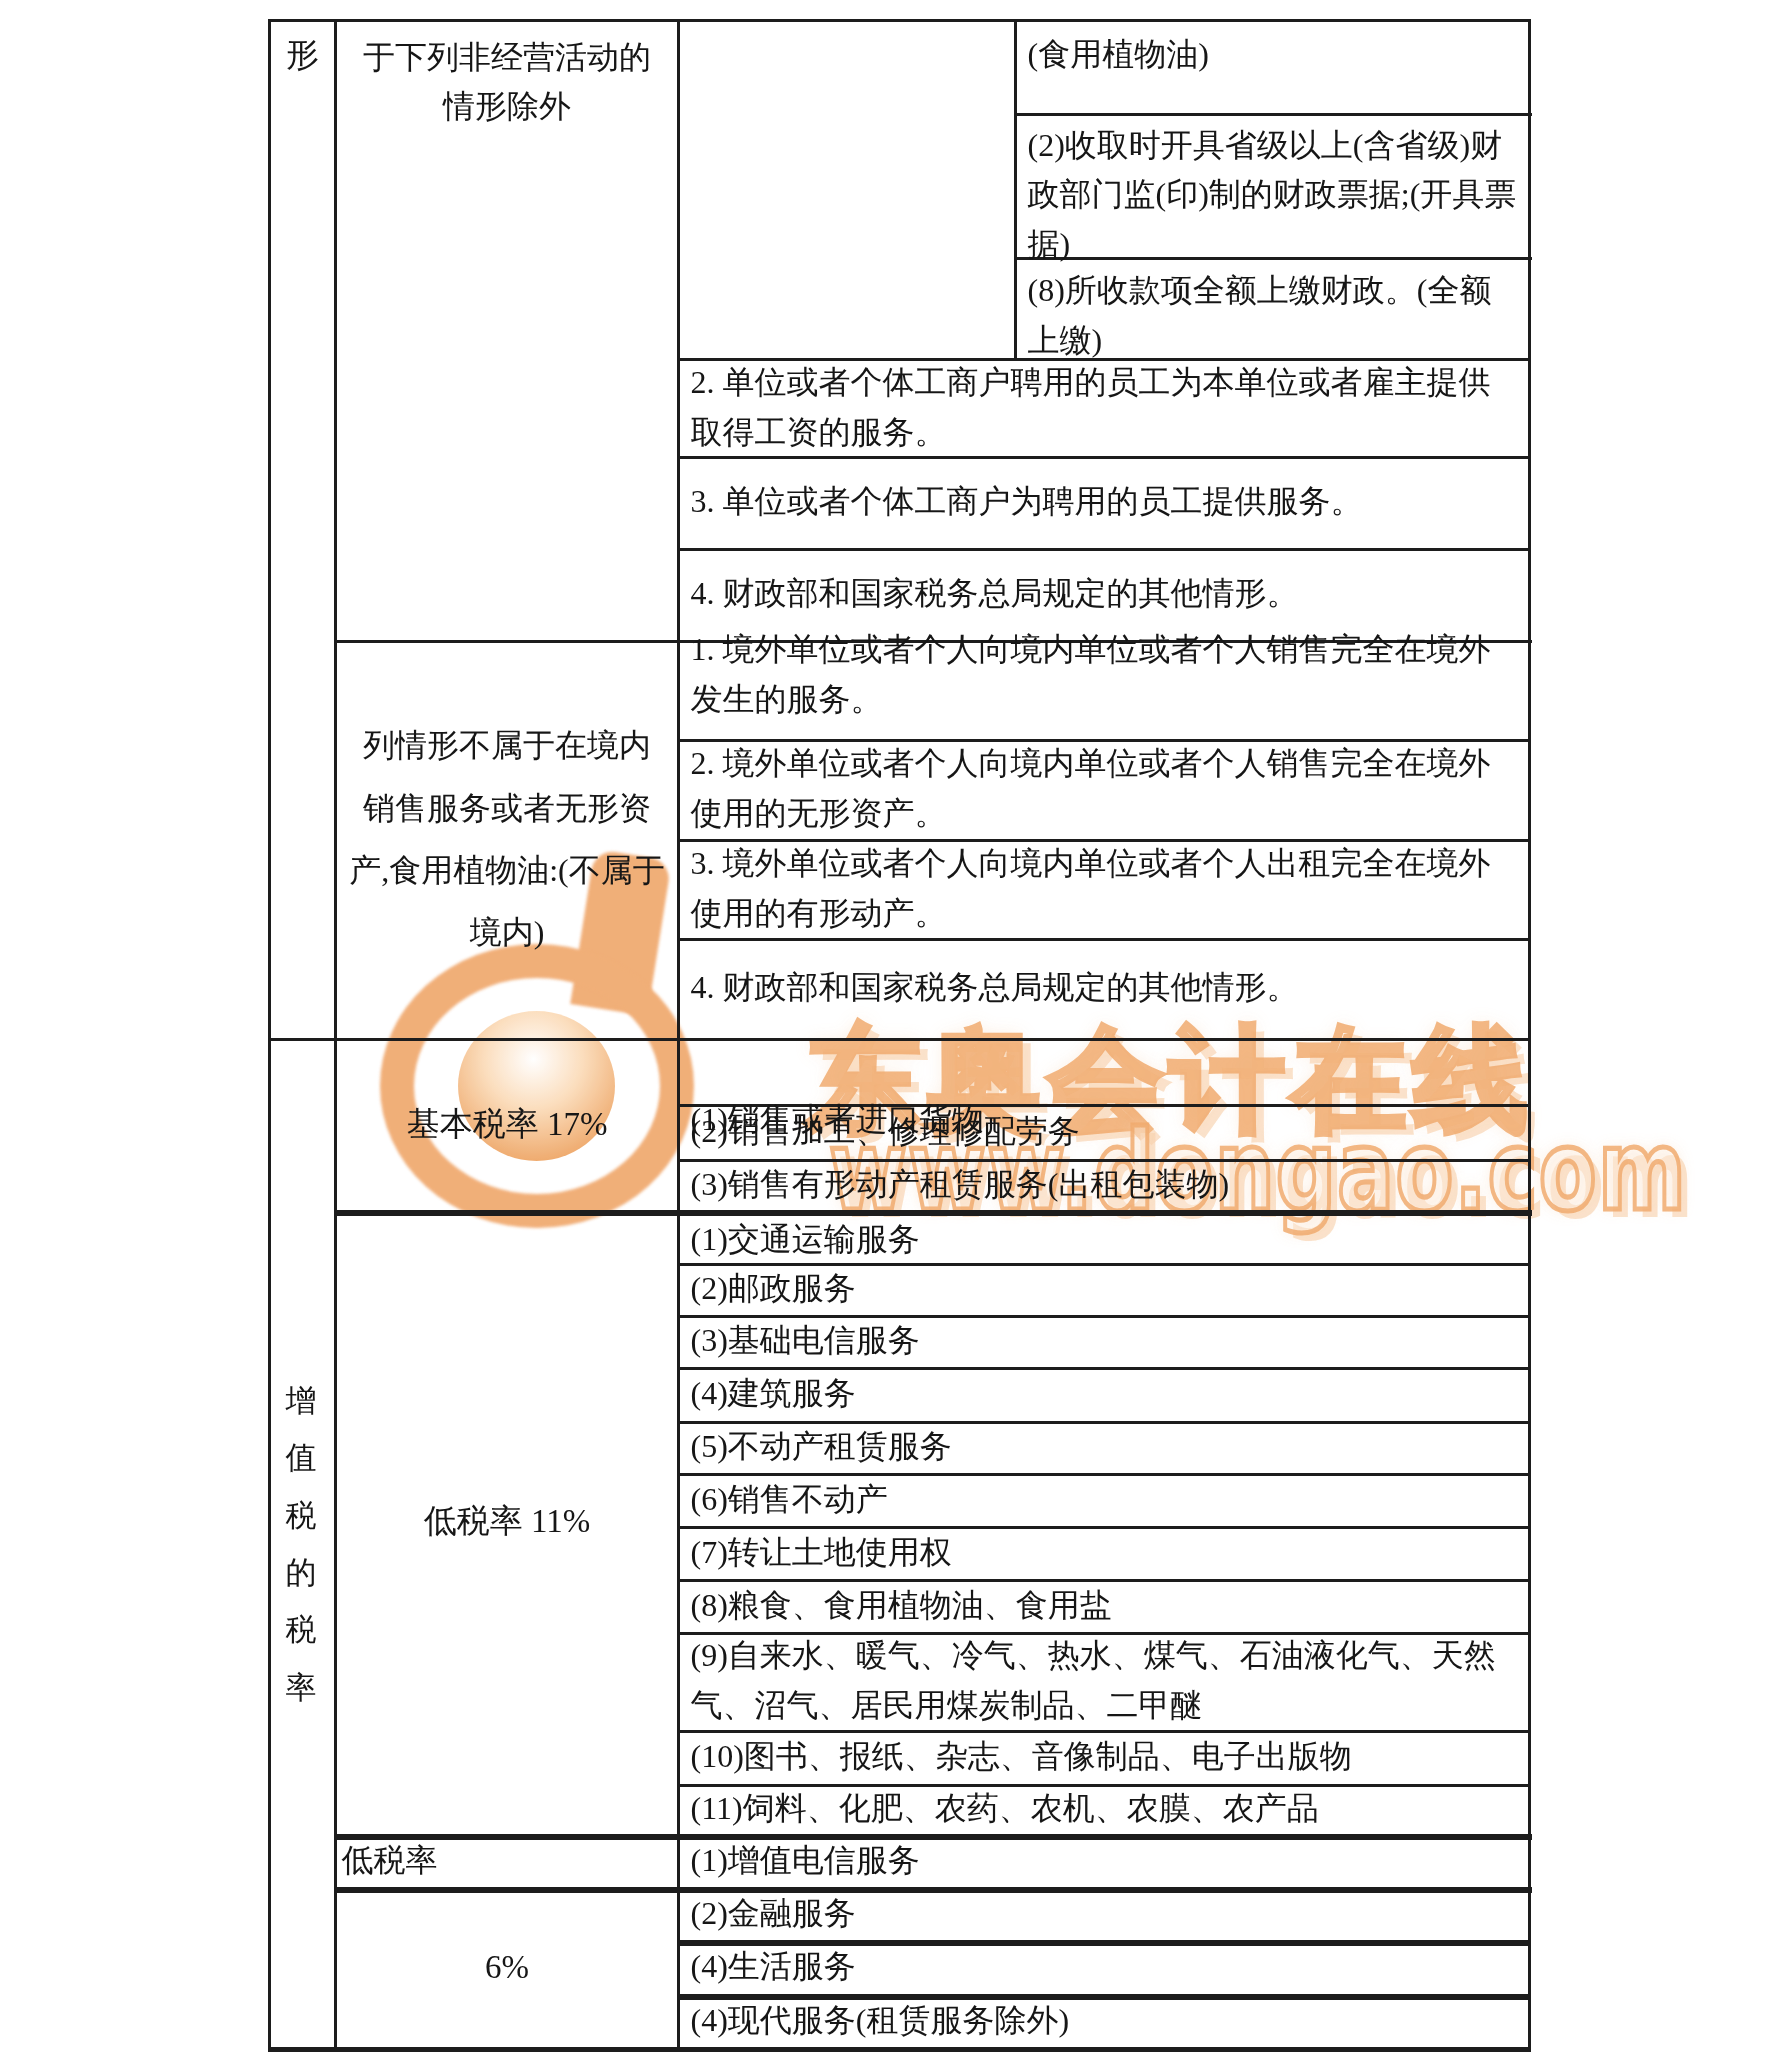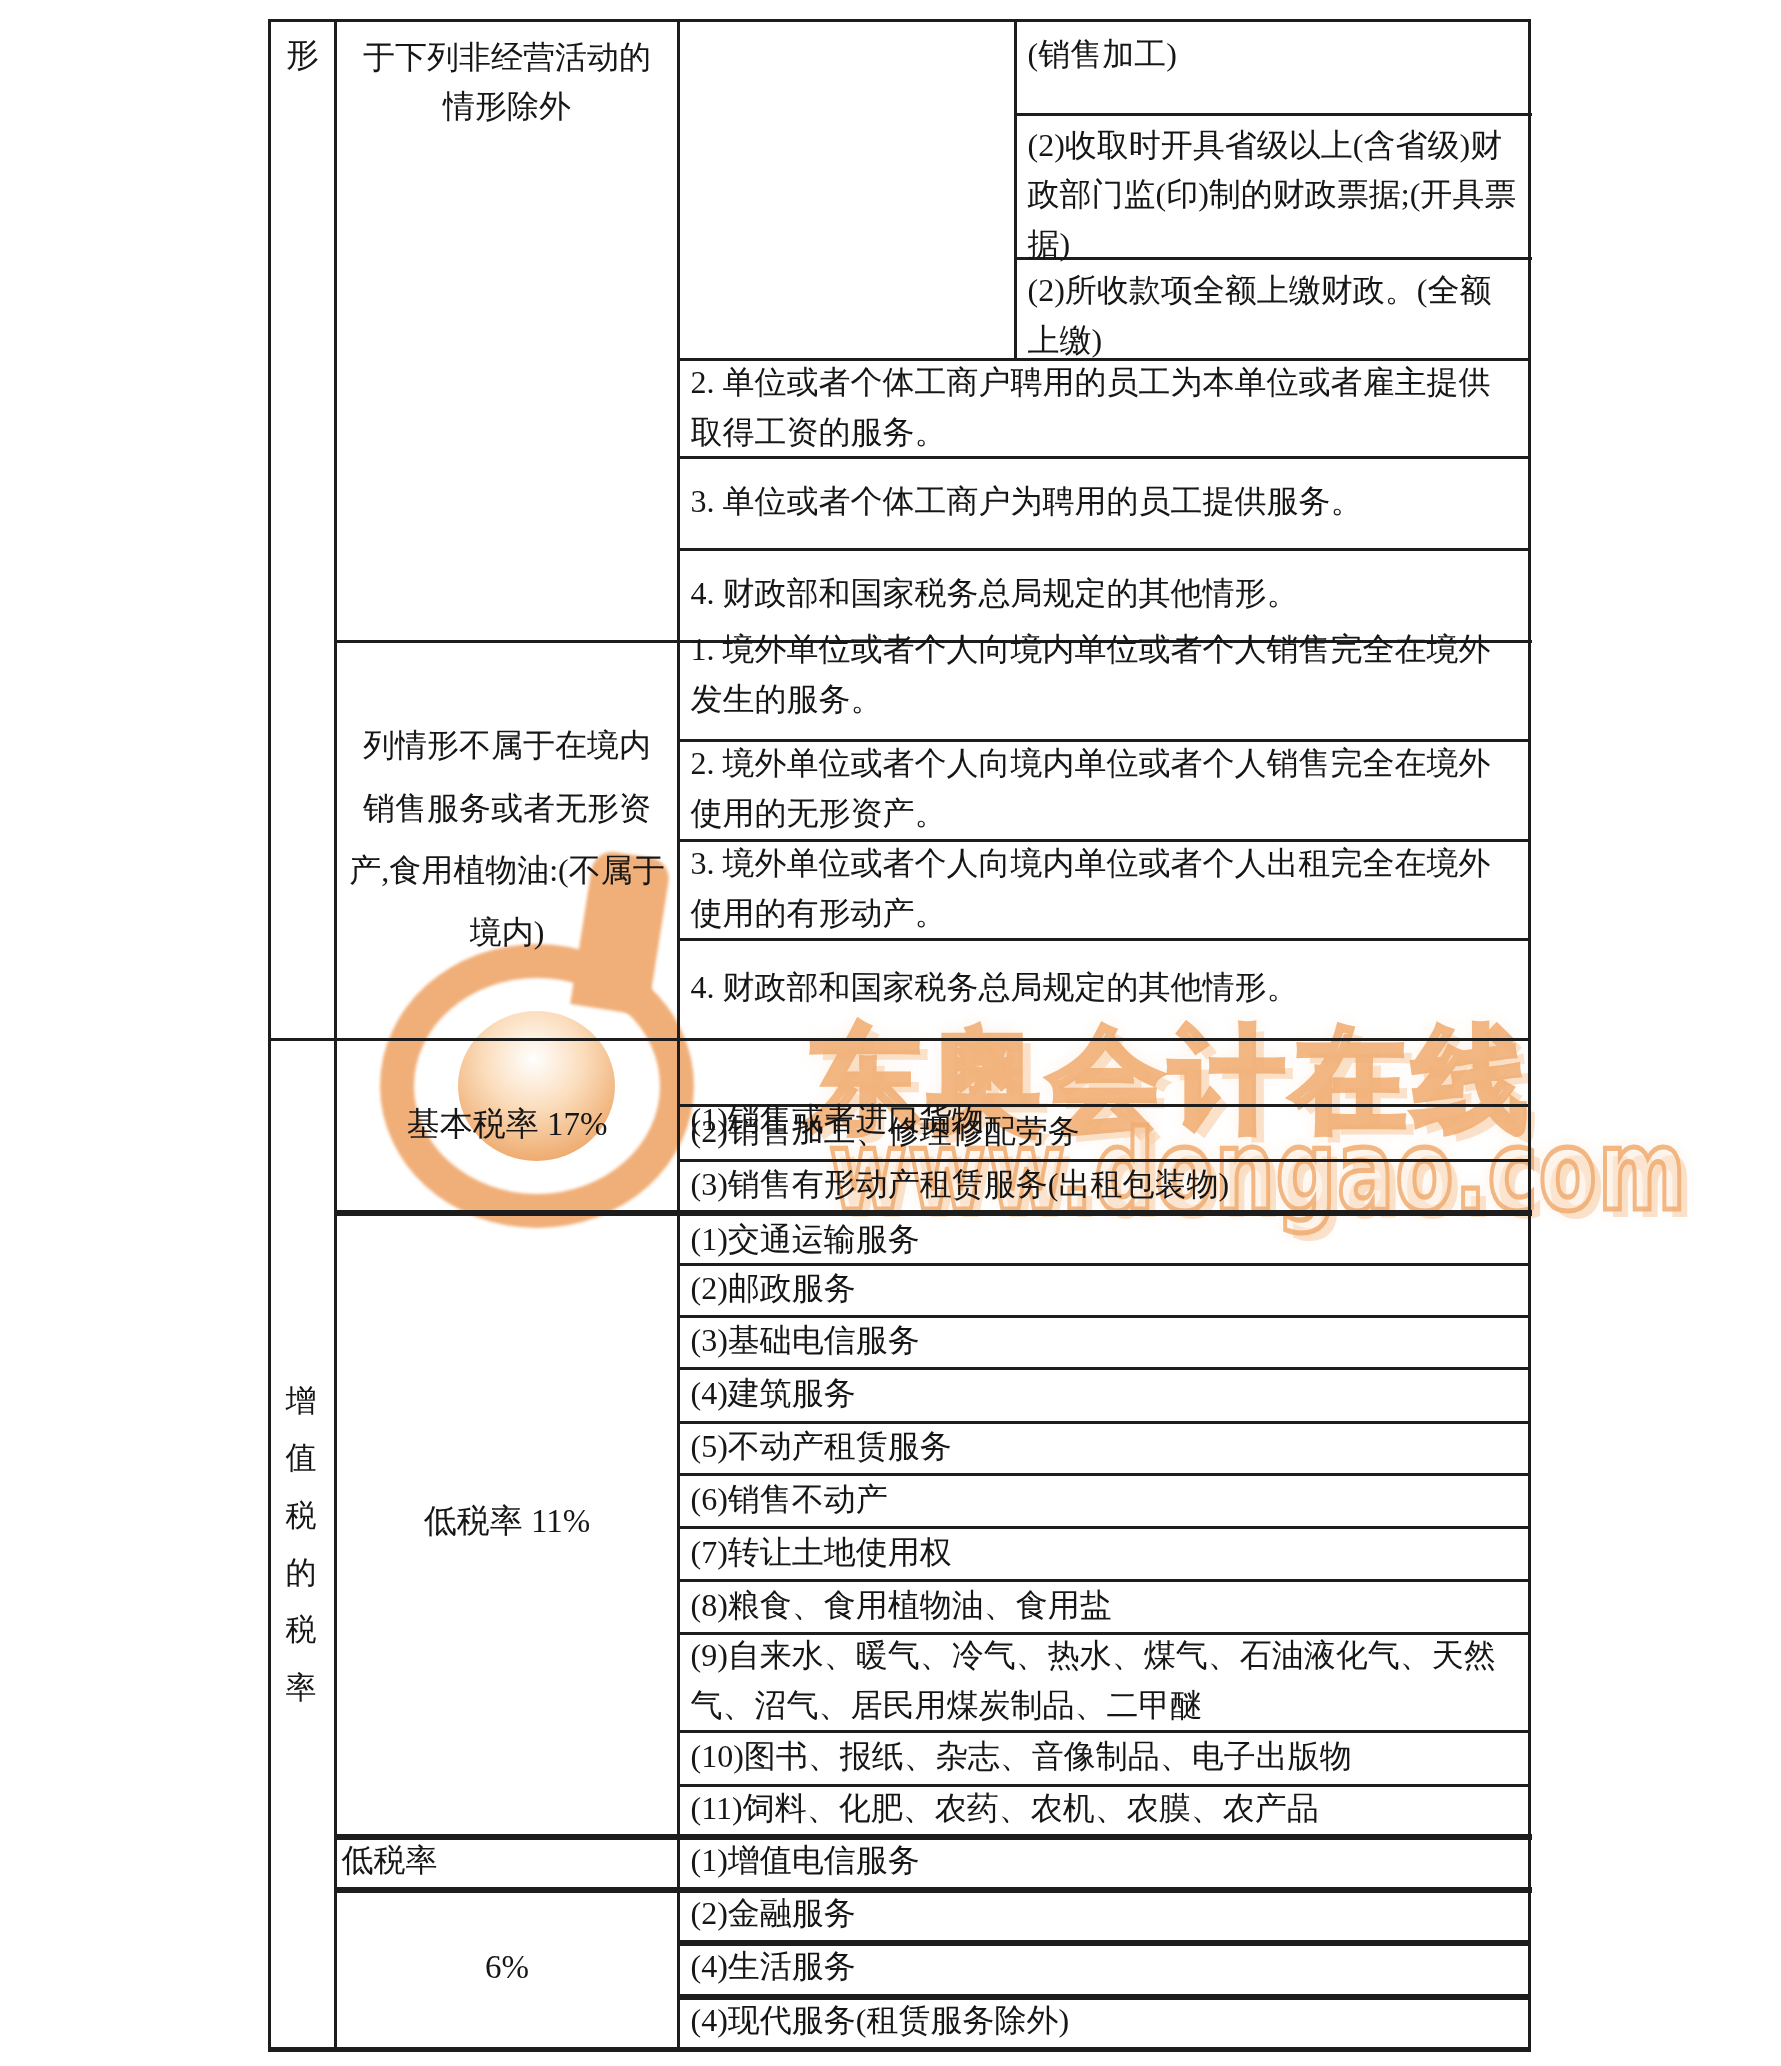--- a/index.html
+++ b/index.html
@@ -114,23 +114,23 @@
   <div class="hl thick" style="left:334px;top:1834px;width:1198px;"></div>
   <div class="hl thick" style="left:334px;top:1887px;width:1198px;"></div>
   <div class="hl thick" style="left:677px;top:1940px;width:854px;"></div>
   <div class="hl thick" style="left:677px;top:1994px;width:854px;"></div>
   <div class="hl btm" style="left:268px;top:2047px;width:1263px;"></div>
 
   <div class="cell top ctr lbl" style="left:271px;top:19.4px;width:63px;height:97px;">形</div>
   <div class="cell ctr vhead" style="left:269px;top:1041px;width:64px;height:1006px;">增值税的税率</div>
 
   <div class="cell top ctr" style="left:337px;top:19.4px;width:340px;height:621px;padding-top:13.5px;">于下列非经营活动的情形除外</div>
-  <div class="cell top" style="left:1017px;top:19.4px;width:512px;height:94px;">(销售加工)</div>
+  <div class="cell top" style="left:1017px;top:19.4px;width:512px;height:94px;">(食用植物油)</div>
   <div class="cell top" style="left:1017px;top:113px;width:512px;height:144px;padding-top:7.5px;">(2)收取时开具省级以上(含省级)财政部门监(印)制的财政票据;(开具票据)</div>
-  <div class="cell top" style="left:1017px;top:257px;width:512px;height:101px;padding-top:9px;">(2)所收款项全额上缴财政。(全额上缴)</div>
+  <div class="cell top" style="left:1017px;top:257px;width:512px;height:101px;padding-top:9px;">(8)所收款项全额上缴财政。(全额上缴)</div>
   <div class="cell" style="left:680px;top:358px;width:848px;height:99px;">2. 单位或者个体工商户聘用的员工为本单位或者雇主提供取得工资的服务。</div>
   <div class="cell" style="left:680px;top:456px;width:848px;height:92px;">3. 单位或者个体工商户为聘用的员工提供服务。</div>
   <div class="cell" style="left:680px;top:548px;width:848px;height:92px;">4. 财政部和国家税务总局规定的其他情形。</div>
 
   <div class="cell ctr" style="left:337px;top:640px;width:340px;height:398px;line-height:1.95;">列情形不属于在境内销售服务或者无形资产,食用植物油:(不属于境内)</div>
   <div class="cell" style="left:680px;top:640px;width:848px;height:70px;">1. 境外单位或者个人向境内单位或者个人销售完全在境外发生的服务。</div>
   <div class="cell" style="left:680px;top:739px;width:848px;height:99px;">2. 境外单位或者个人向境内单位或者个人销售完全在境外使用的无形资产。</div>
   <div class="cell" style="left:680px;top:839px;width:848px;height:99px;">3. 境外单位或者个人向境内单位或者个人出租完全在境外使用的有形动产。</div>
   <div class="cell" style="left:680px;top:938px;width:848px;height:100px;">4. 财政部和国家税务总局规定的其他情形。</div>
 

